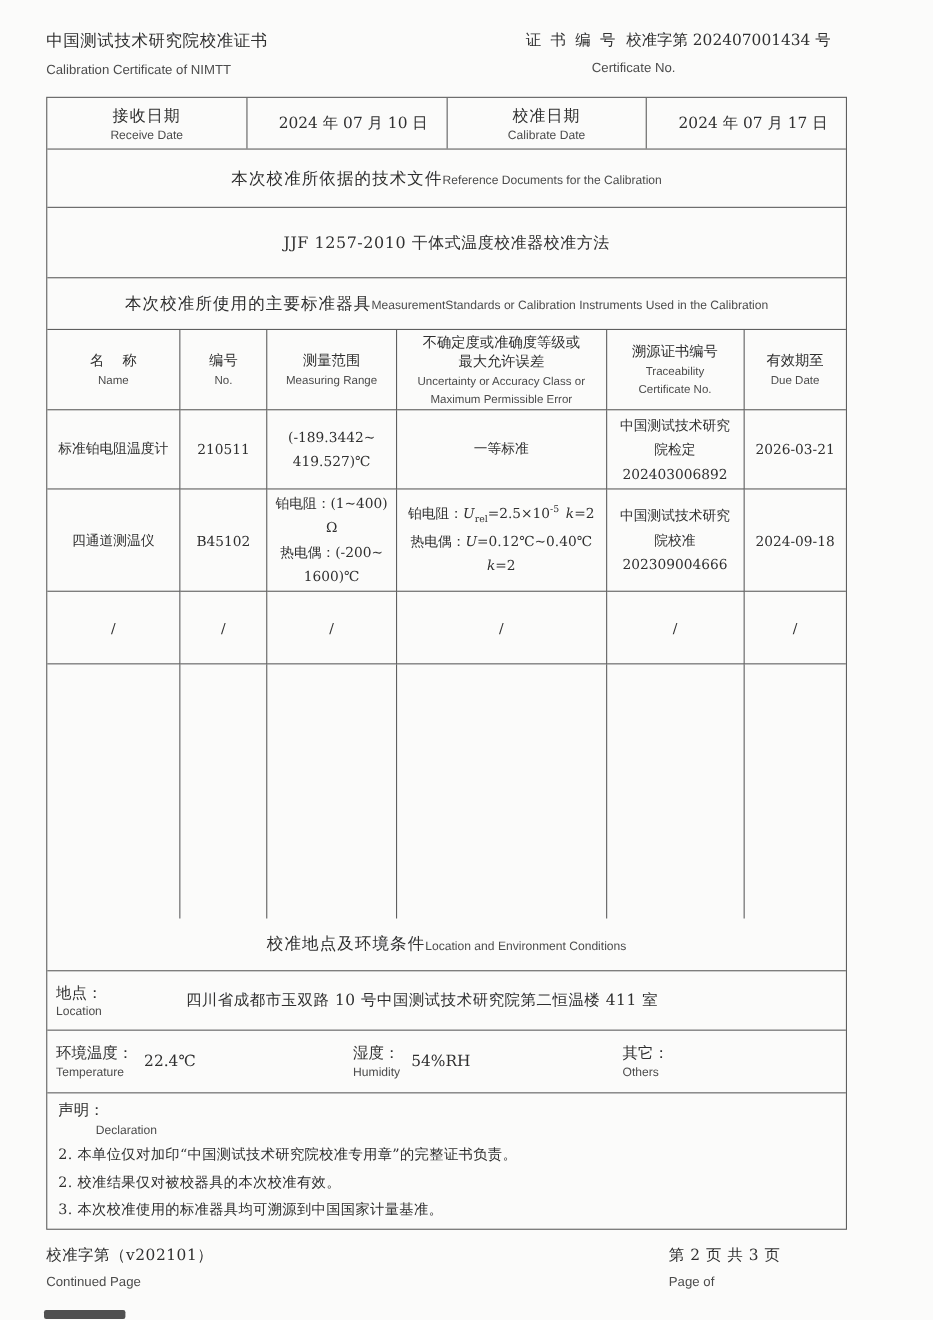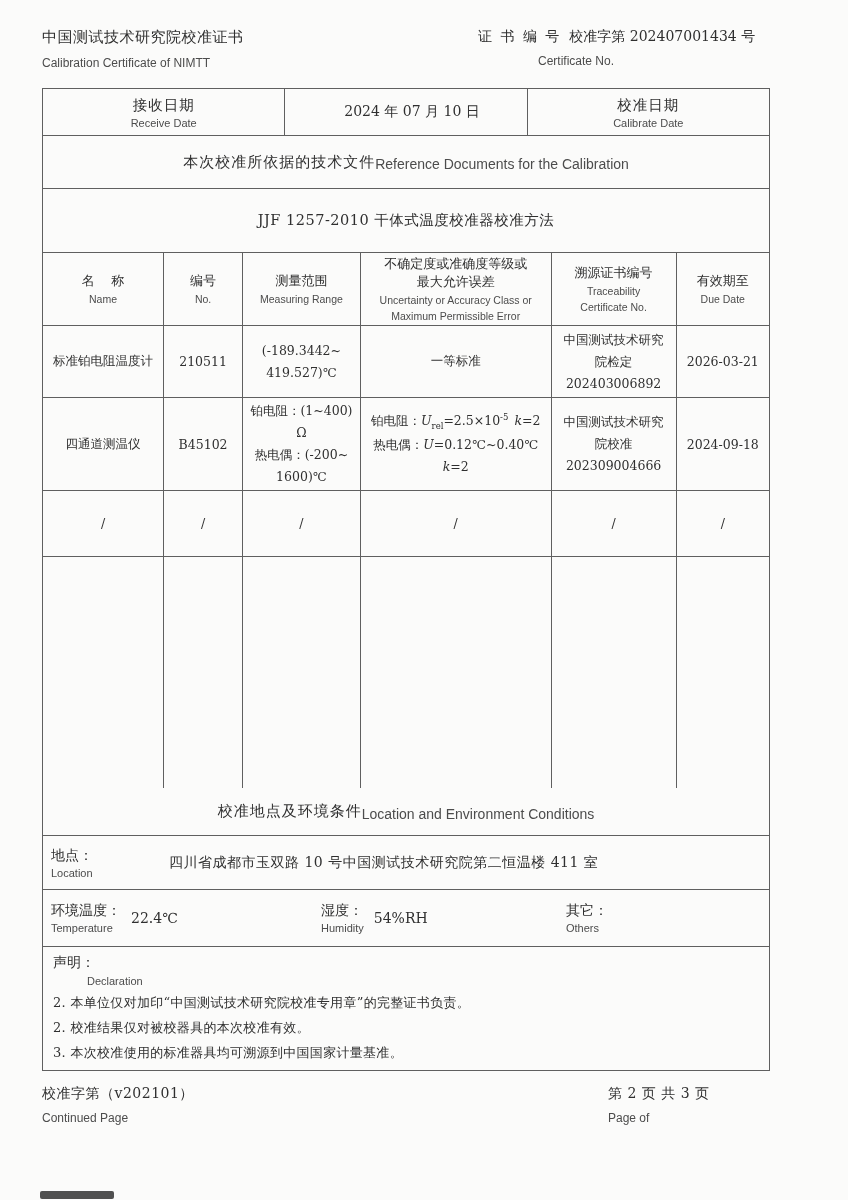--- a/index.html
+++ b/index.html
@@ -33,21 +33,21 @@
   .dates{display:flex;height:46px;}
   .dates .cell{flex:1;display:flex;flex-direction:column;justify-content:center;align-items:center;border-right:1px solid #5f5f5f;}
   .dates .cell:last-child{border-right:none;}
   .dates .lz{font-size:14.5px;letter-spacing:1px;}
   .dates .le{font-size:11px;margin-top:2px;}
   .dates .val{font-size:14px;margin-left:12px;}
 
   
   .sec{display:flex;flex-direction:row;justify-content:center;align-items:center;}
   .sec .sz{font-size:15px;letter-spacing:1px;}
-  .sec .se{font-size:14px;margin-top:4px;}
+  .sec .se{font-size:11px;margin-top:4px;}
   .sec.h53{height:52px;}
   .sec.h47{height:46px;}
   .sec.h48{height:47px;}
   .refc{height:63px;display:flex;align-items:center;justify-content:center;font-size:14.5px;letter-spacing:.5px;}
 
   
   table.std{border-collapse:collapse;border-style:hidden;width:100%;table-layout:fixed;}
   table.std td{border:1px solid #5f5f5f;text-align:center;vertical-align:middle;padding:2px 3px;font-size:12.5px;}
   table.std .hz{font-size:13px;}
   table.std .he{font-size:10.5px;color:#4c4c4c;margin-top:2px;line-height:1.35;}
@@ -110,29 +110,36 @@
         <div class="lz zh">接收日期</div>
         <div class="le en">Receive Date</div>
       </div>
       <div class="cell">
         <div class="val zh">2024 年 07 月 10 日</div>
       </div>
       <div class="cell">
         <div class="lz zh">校准日期</div>
         <div class="le en">Calibrate Date</div>
       </div>
+      <div class="cell">
+        <div class="val zh">2024 年 07 月 17 日</div>
+      </div>
     </div>
 
     <div class="sec h53">
       <div class="sz zh">本次校准所依据的技术文件</div>
       <div class="se en">Reference Documents for the Calibration</div>
     </div>
 
     <div class="refc zh">JJF 1257-2010  干体式温度校准器校准方法</div>
 
+    <div class="sec h47">
+      <div class="sz zh">本次校准所使用的主要标准器具</div>
+      <div class="se en">MeasurementStandards or Calibration Instruments Used in the Calibration</div>
+    </div>
 
     <table class="std">
       <colgroup>
         <col style="width:16.6%">
           <col style="width:10.9%">
           <col style="width:16.2%">
         <col style="width:26.3%">
           <col style="width:17.2%">
           <col style="width:12.8%">
       </colgroup>

